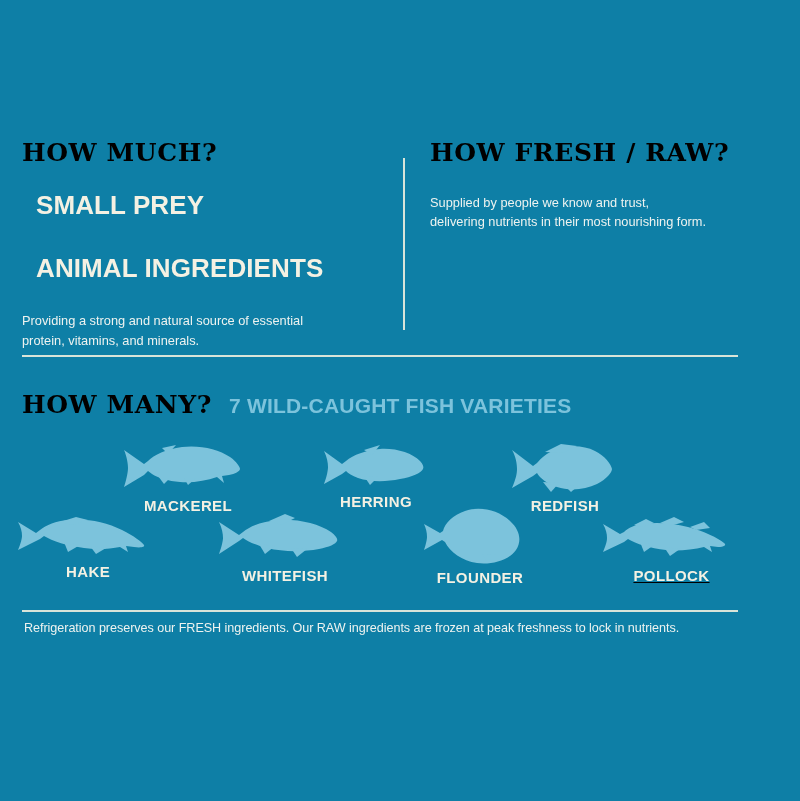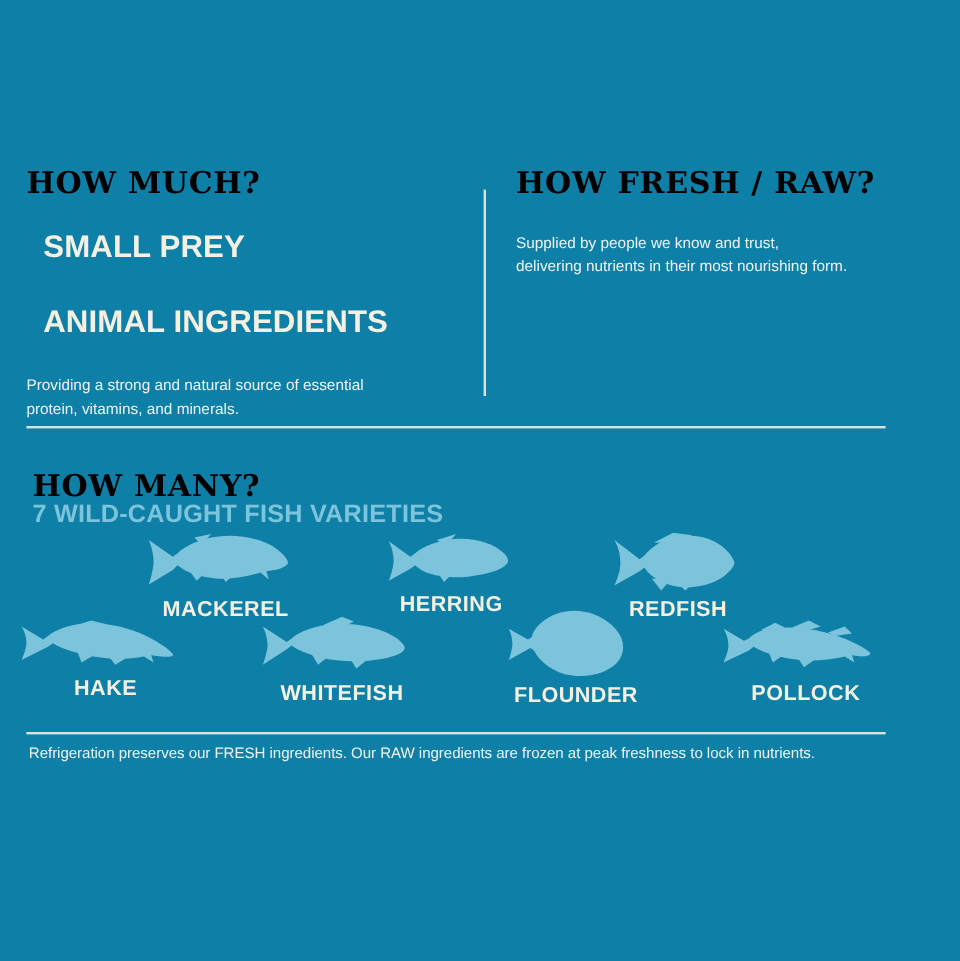--- a/index.html
+++ b/index.html
@@ -122,26 +122,25 @@
     height: 2px;
     background: #e9eddd;
     opacity: .92;
   }
   .hrule.top    { top: 355px; }
   .hrule.bottom { top: 610px; }
 
   
   .many-head {
     position: absolute;
-    left: 10px;
+    left: 22px;
     top: 392px;
     display: flex;
     align-items: baseline;
     white-space: nowrap;
-    flex-direction: column;
   }
   .many-head .sub {
     font-family: "Liberation Sans", sans-serif;
     font-weight: 700;
     font-size: 21px;
     letter-spacing: .2px;
     color: #7cc3dc;
     margin-left: 17px;
   }
 
@@ -158,35 +157,35 @@
     text-align: center;
   }
   .fish-art {
     display: block;
     margin: 0 auto;
   }
   .fish-art svg { display: block; }
   .fish-label {
     font-family: "Liberation Sans", sans-serif;
     font-weight: 700;
-    font-size: 18px;
+    font-size: 15px;
     letter-spacing: .4px;
     color: #f4f1e3;
     margin-top: 3px;
     white-space: nowrap;
   }
 
   
   #cell-mackerel { left: 118px; top: 4px;  width: 140px; }
   #cell-herring  { left: 320px; top: 6px;  width: 112px; }
   #cell-redfish  { left: 509px; top: 4px;  width: 112px; }
   #cell-hake     { left: 14px;  top: 76px; width: 148px; }
   #cell-whitefish{ left: 215px; top: 76px; width: 140px; }
   #cell-flounder { left: 420px; top: 68px; width: 120px; }
-  #cell-pollock  { left: 600px; top: 76px; width: 143px; }
+  #cell-pollock  { left: 600px; top: 76px; width: 143px; text-decoration: underline; }
 
   
   .footnote {
     position: absolute;
     left: 24px;
     top: 620px;
     width: 740px;
     color: #eef3f0;
     font-size: 12.6px;
     line-height: 1.4;

